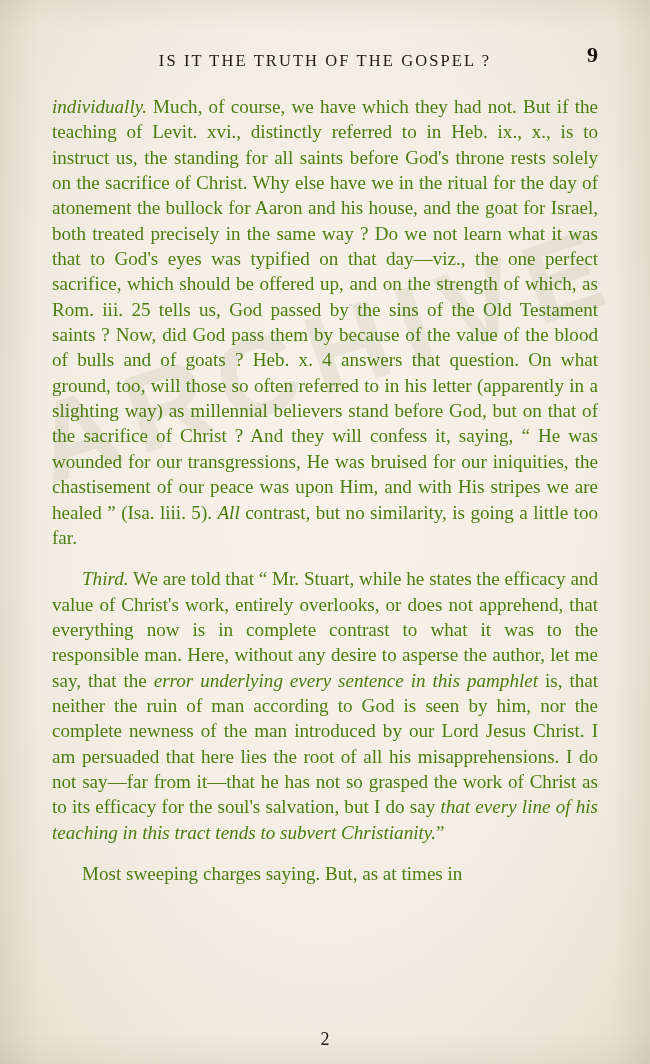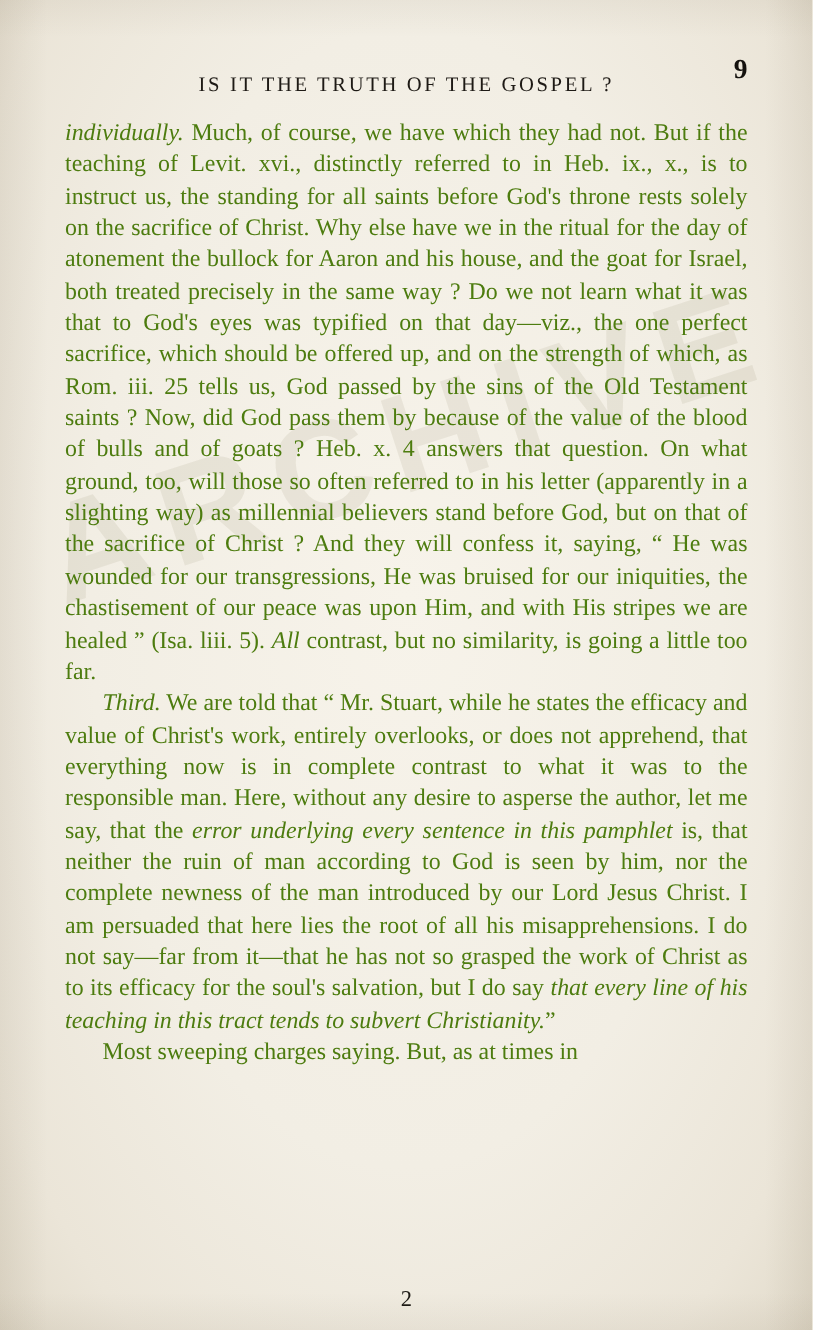--- a/index.html
+++ b/index.html
@@ -56,21 +56,21 @@
   .page {
     position: absolute;
     inset: 0;
     z-index: 3;
     padding: 44px 52px 10px 52px;
     box-sizing: border-box;
   }
 
   .running-head {
     display: flex;
-    align-items: flex-end;
+    align-items: center;
     justify-content: center;
     position: relative;
     height: 34px;
   }
   .running-head .title {
     font-size: 16.5px;
     letter-spacing: 2.1px;
     text-transform: uppercase;
     color: #1e1a15;
     white-space: nowrap;
@@ -90,21 +90,21 @@
     line-height: 25.35px;
     text-align: justify;
     text-justify: inter-word;
     color: #4d7c0f;
     hyphens: manual;
   }
   .body-text p {
     margin: 0;
   }
   .body-text p + p {
-    margin-top: 0px;
+    margin-top: 16px;
   }
   .indent {
     text-indent: 30px;
   }
   em, .ital {
     font-style: italic;
   }
 
   .footer-folio {
     position: absolute;

